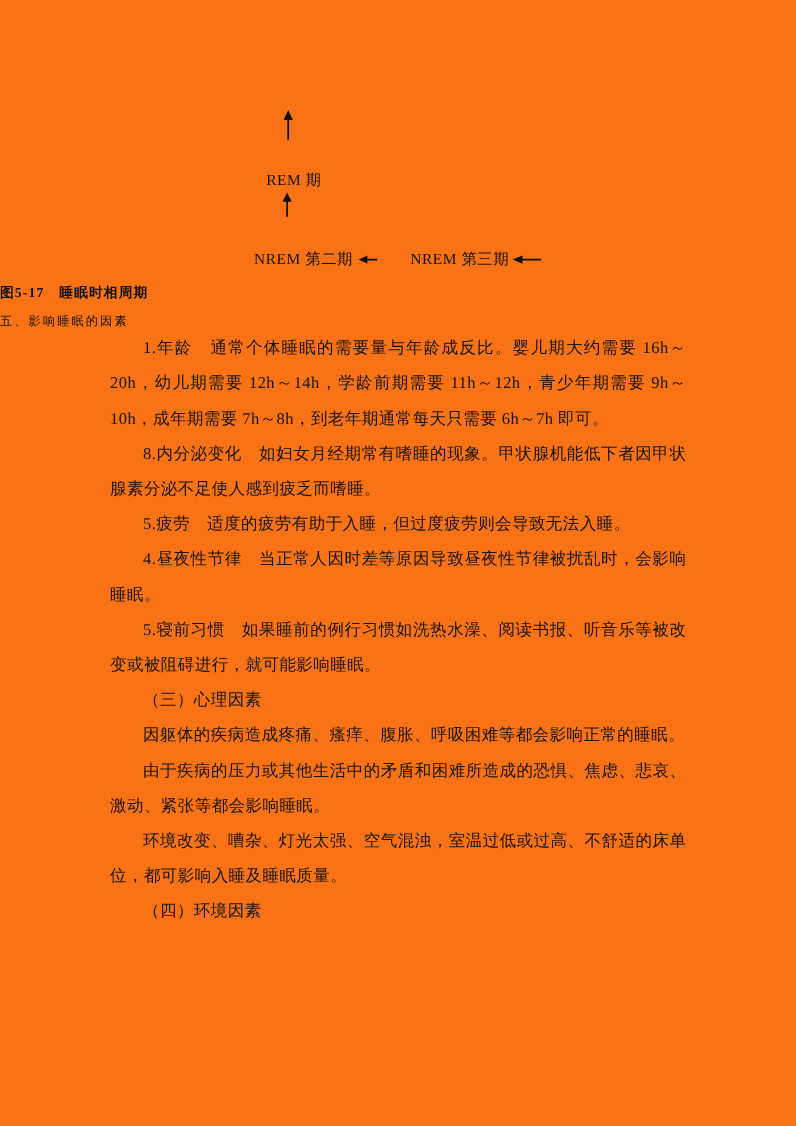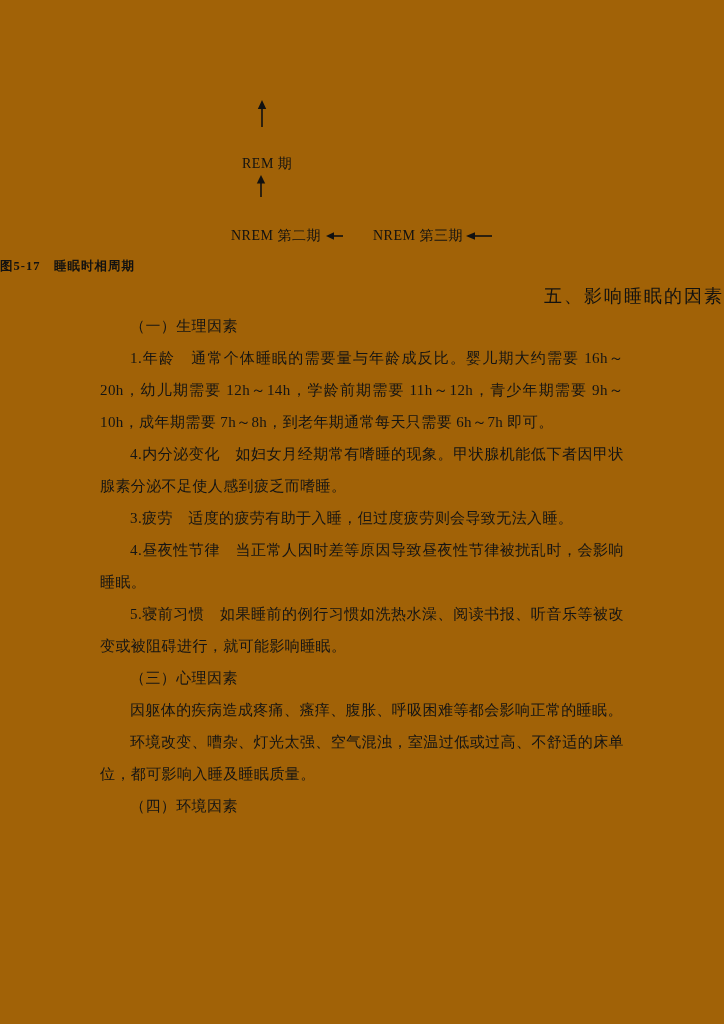--- a/index.html
+++ b/index.html
@@ -4,21 +4,21 @@
 <style>
   html, body {
     margin: 0;
     padding: 0;
     background: #ffffff;
   }
   .page {
     position: relative;
     width: 724px;
     height: 1024px;
-    background: #a16207;
+    background: #f97316;
     color: #111111;
     font-family: "Liberation Serif", "DejaVu Serif", serif;
     overflow: hidden;
   }
   
   .figure {
     position: relative;
     width: 100%;
     height: 278px;
   }
@@ -39,22 +39,22 @@
     font-weight: 600;
     letter-spacing: 1px;
     color: #111;
   }
   
   .body-text {
     padding: 0 100px 0 100px;
   }
   .section-title {
     margin: 6px 0 2px 0;
-    text-align: right;
-    font-size: 18px;
+    text-align: left;
+    font-size: 11px;
     font-weight: 500;
     letter-spacing: 2px;
     color: #111;
   }
   .para {
     margin: 0;
     font-size: 15px;
     line-height: 32px;
     text-align: justify;
     text-indent: 2em;
@@ -94,25 +94,25 @@
       <line x1="26" y1="5" x2="7" y2="5" stroke="#111" stroke-width="1.6"></line>
       <polygon points="0,5 9,1.2 9,8.8" fill="#111"></polygon>
     </svg>
 
     <div class="fig-caption">图5-17　睡眠时相周期</div>
   </div>
 
   <h2 class="section-title">五、影响睡眠的因素</h2>
 
   <div class="body-text">
-    <p class="para">（一）生理因素</p>
     <p class="para">1.年龄　通常个体睡眠的需要量与年龄成反比。婴儿期大约需要 16h～20h，幼儿期需要 12h～14h，学龄前期需要 11h～12h，青少年期需要 9h～10h，成年期需要 7h～8h，到老年期通常每天只需要 6h～7h 即可。</p>
-    <p class="para">4.内分泌变化　如妇女月经期常有嗜睡的现象。甲状腺机能低下者因甲状腺素分泌不足使人感到疲乏而嗜睡。</p>
-    <p class="para">3.疲劳　适度的疲劳有助于入睡，但过度疲劳则会导致无法入睡。</p>
+    <p class="para">8.内分泌变化　如妇女月经期常有嗜睡的现象。甲状腺机能低下者因甲状腺素分泌不足使人感到疲乏而嗜睡。</p>
+    <p class="para">5.疲劳　适度的疲劳有助于入睡，但过度疲劳则会导致无法入睡。</p>
     <p class="para">4.昼夜性节律　当正常人因时差等原因导致昼夜性节律被扰乱时，会影响睡眠。</p>
     <p class="para">5.寝前习惯　如果睡前的例行习惯如洗热水澡、阅读书报、听音乐等被改变或被阻碍进行，就可能影响睡眠。</p>
     <p class="para">（三）心理因素</p>
     <p class="para">因躯体的疾病造成疼痛、瘙痒、腹胀、呼吸困难等都会影响正常的睡眠。</p>
+    <p class="para">由于疾病的压力或其他生活中的矛盾和困难所造成的恐惧、焦虑、悲哀、激动、紧张等都会影响睡眠。</p>
     <p class="para">环境改变、嘈杂、灯光太强、空气混浊，室温过低或过高、不舒适的床单位，都可影响入睡及睡眠质量。</p>
     <p class="para">（四）环境因素</p>
   </div>
 
 </div>
 
 </body></html>

